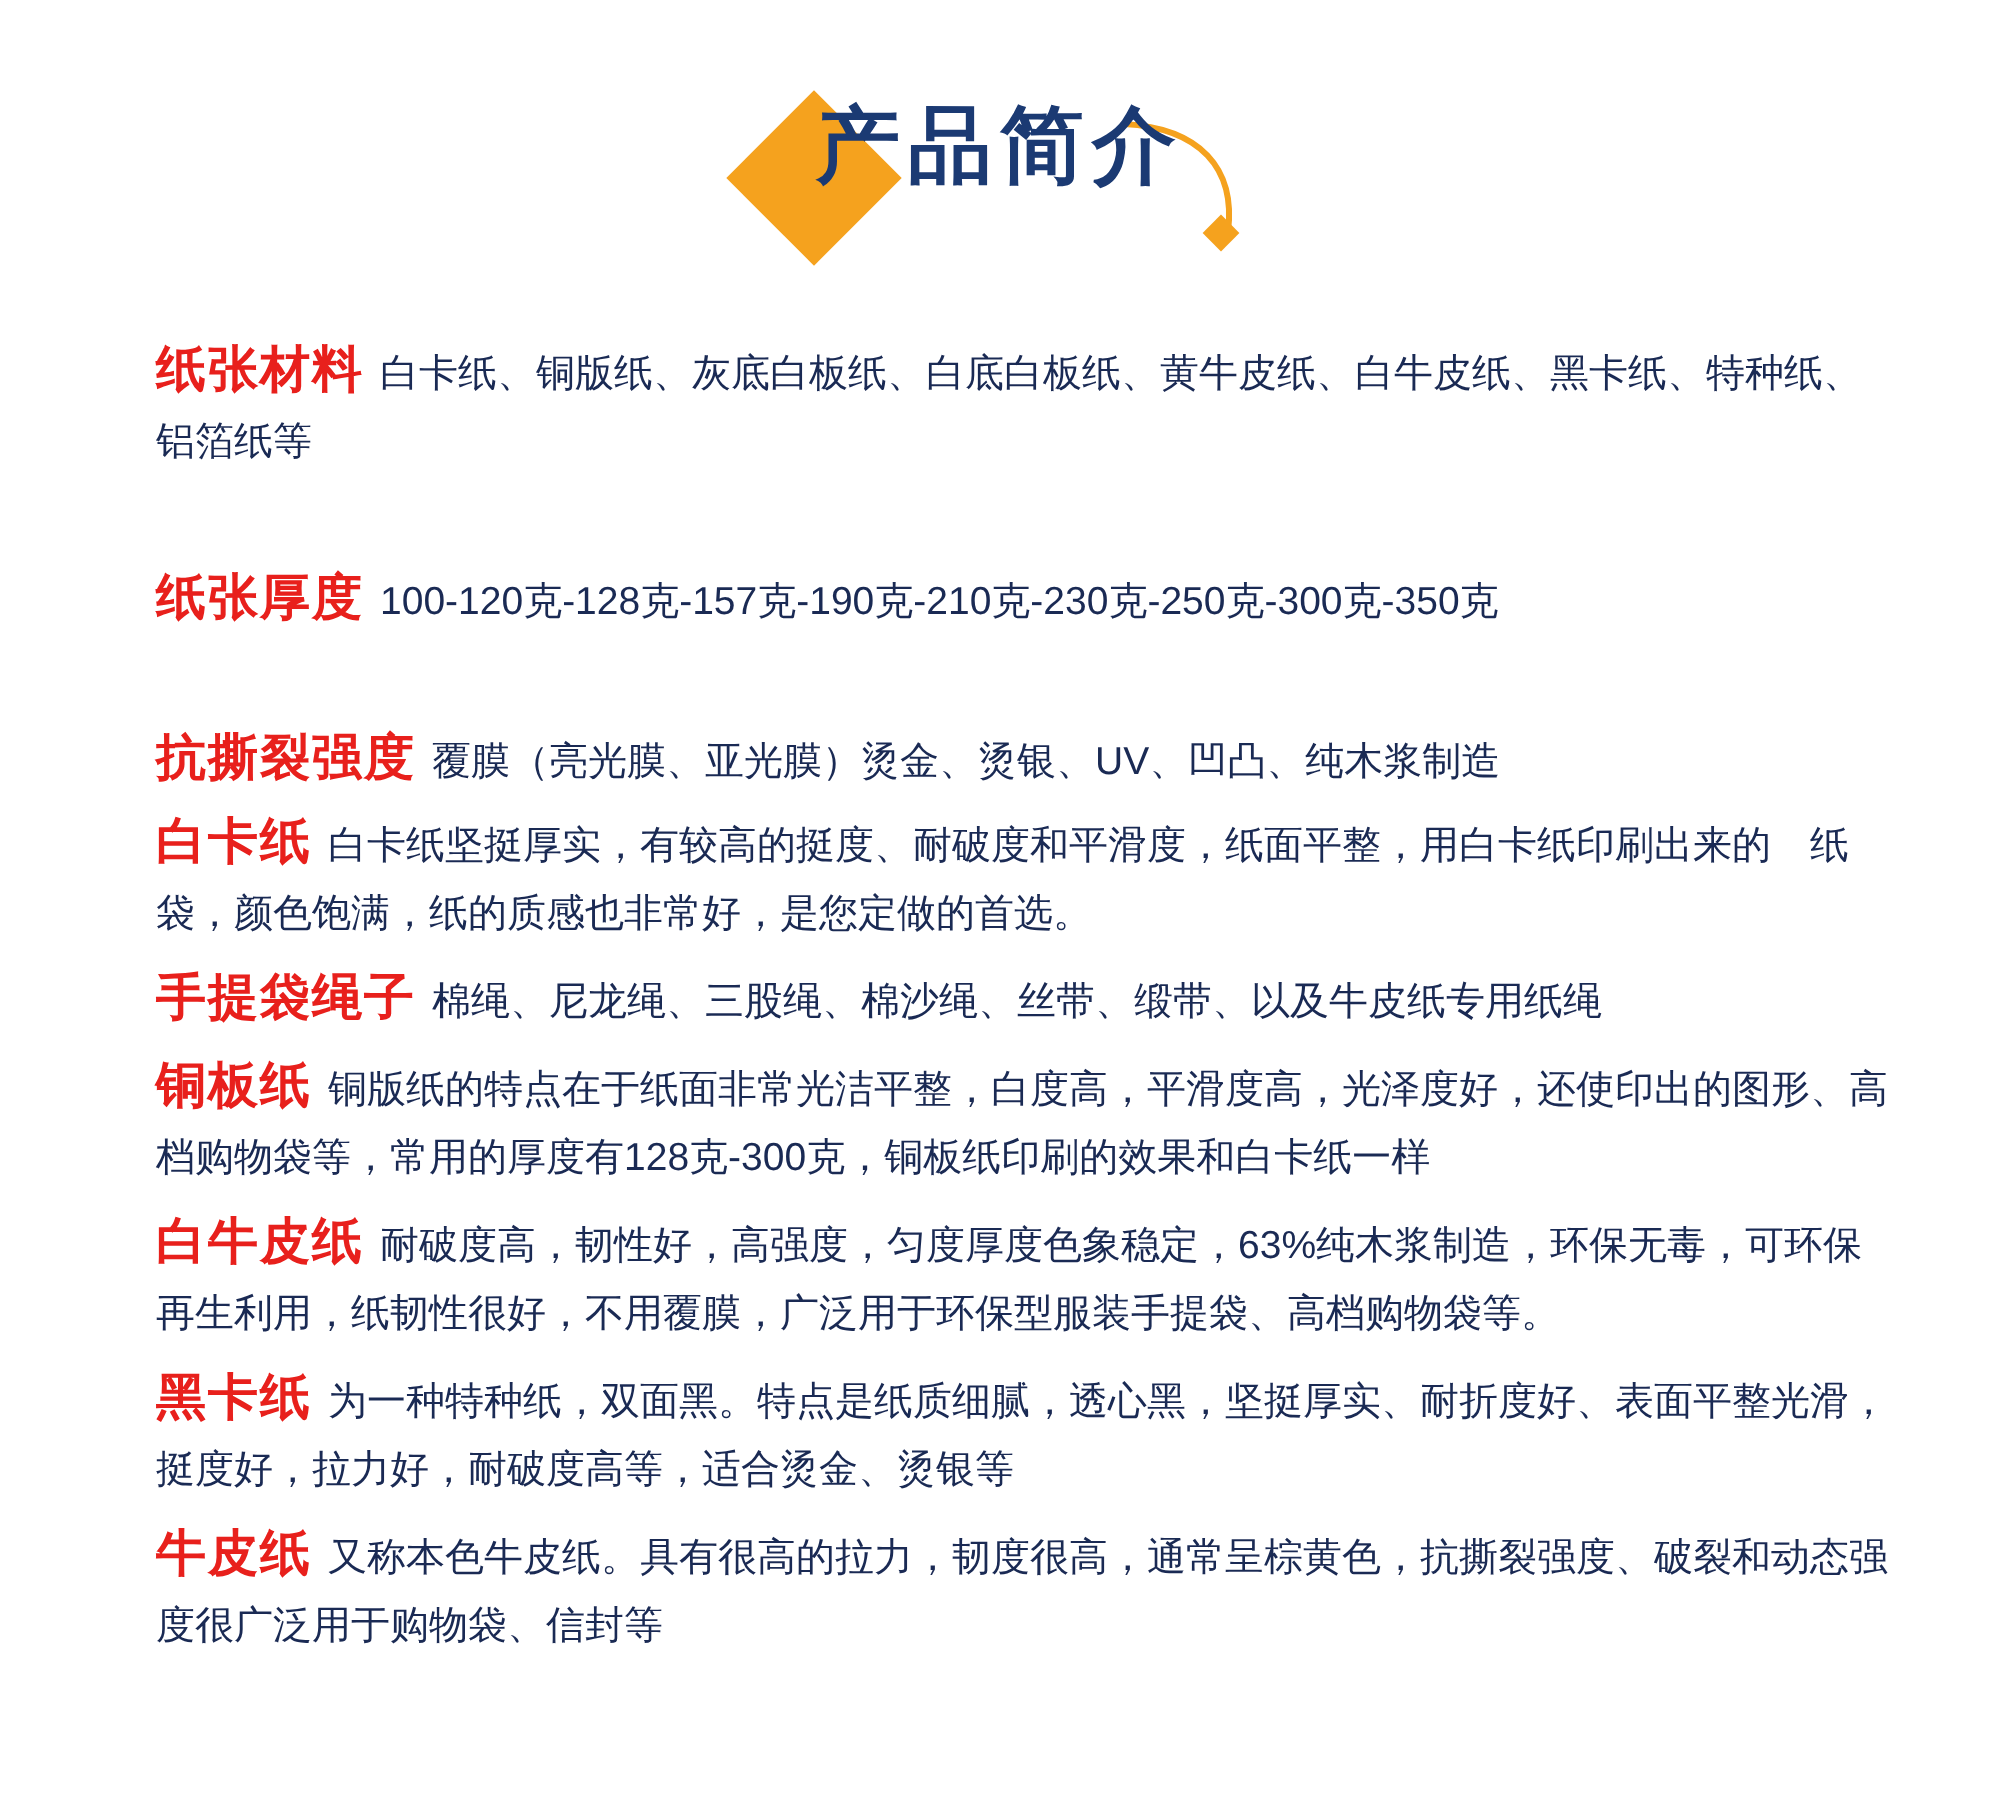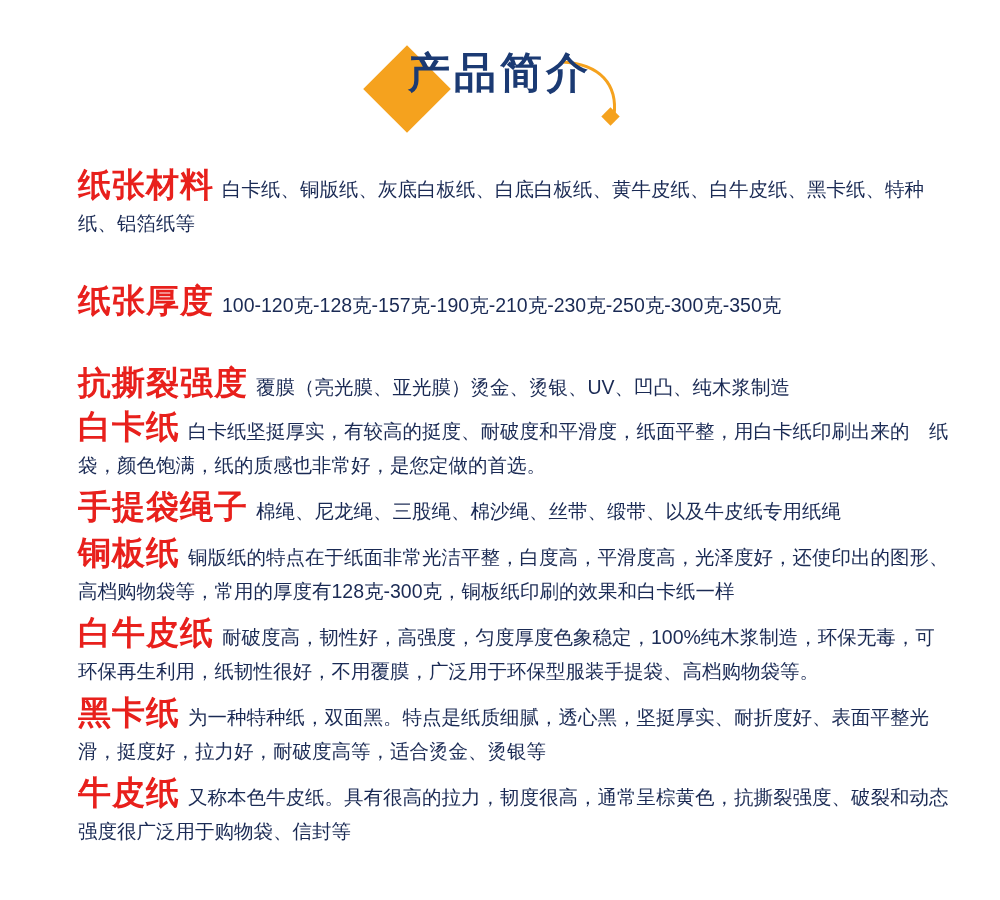--- a/index.html
+++ b/index.html
@@ -85,21 +85,21 @@
   p.para {
     margin: 0 0 6px 0;
     font-size: 19.5px;
     line-height: 34px;
     color: #1a2a54;
     text-align: left;
   }
   .label {
     color: #e8201c;
     font-weight: bold;
-    font-size: 33px;
+    font-size: 25px;
     letter-spacing: 1px;
     margin-right: 8px;
   }
   .body-text {
     font-size: 19.5px;
     color: #1a2a54;
   }
   .gap-sm { margin-bottom: 2px; margin-top: 44px; }
 </style>
 </head>
@@ -151,21 +151,21 @@
     </div>
 
     <div class="block">
       <p class="para">
         <span class="label">铜板纸</span><span class="body-text">铜版纸的特点在于纸面非常光洁平整，白度高，平滑度高，光泽度好，还使印出的图形、高档购物袋等，常用的厚度有128克-300克，铜板纸印刷的效果和白卡纸一样</span>
       </p>
     </div>
 
     <div class="block">
       <p class="para">
-        <span class="label">白牛皮纸</span><span class="body-text">耐破度高，韧性好，高强度，匀度厚度色象稳定，100%纯木浆制造，环保无毒，可环保再生利用，纸韧性很好，不用覆膜，广泛用于环保型服装手提袋、高档购物袋等。</span>
+        <span class="label">白牛皮纸</span><span class="body-text">耐破度高，韧性好，高强度，匀度厚度色象稳定，63%纯木浆制造，环保无毒，可环保再生利用，纸韧性很好，不用覆膜，广泛用于环保型服装手提袋、高档购物袋等。</span>
       </p>
     </div>
 
     <div class="block">
       <p class="para">
         <span class="label">黑卡纸</span><span class="body-text">为一种特种纸，双面黑。特点是纸质细腻，透心黑，坚挺厚实、耐折度好、表面平整光滑，挺度好，拉力好，耐破度高等，适合烫金、烫银等</span>
       </p>
     </div>
 
     <div class="block">

